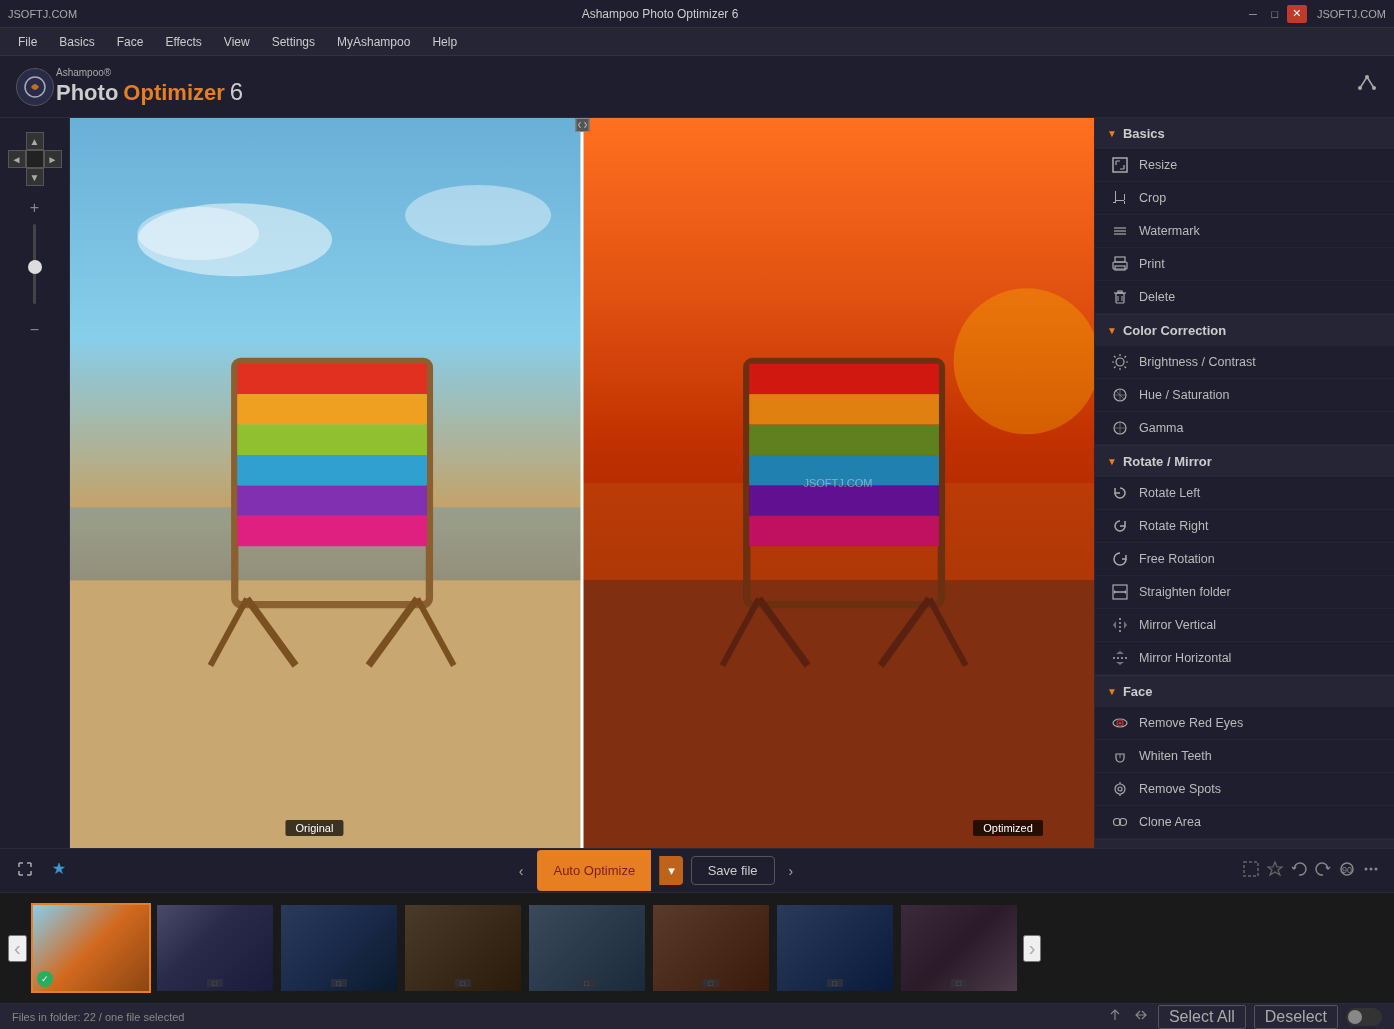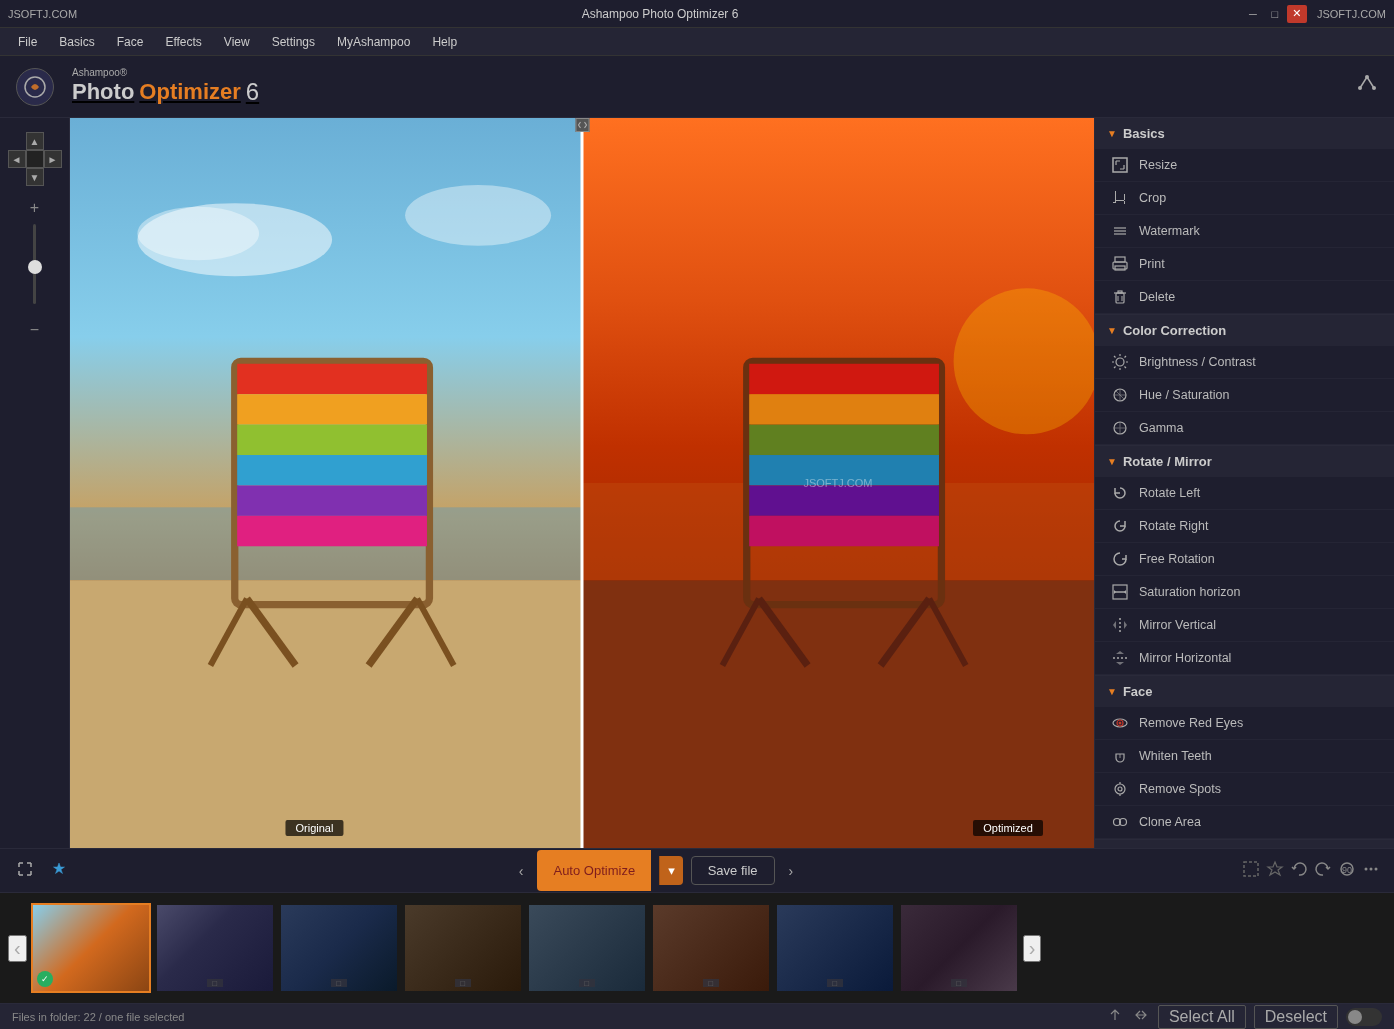--- a/index.html
+++ b/index.html
@@ -46,33 +46,33 @@
       background: #1e1e2e;
       height: 62px;
       display: flex;
       align-items: center;
       padding: 0 16px;
       border-bottom: 1px solid #2a2a3a;
       flex-shrink: 0;
       position: relative;
     }
     .app-logo {
-      display: flex; align-items: center; gap: 18px;
+      display: flex; align-items: center; gap: 2px;
     }
     .logo-icon {
       width: 38px; height: 38px;
       background: #2a2a4a;
       border-radius: 50%;
       display: flex; align-items: center; justify-content: center;
       border: 1px solid #555;
       font-size: 14px; color: #aaa;
     }
     .logo-text { display: flex; flex-direction: column; }
     .logo-brand { font-size: 10px; color: #aaa; }
-    .logo-name { font-size: 22px; font-weight: bold; display: flex; align-items: center; gap: 5px; text-decoration: underline; }
+    .logo-name { font-size: 22px; font-weight: bold; display: flex; align-items: flex-end; gap: 5px; }
     .logo-photo { color: #ccc; }
     .logo-optimizer { color: #e67e22; }
     .logo-num { color: #ccc; font-size: 24px; font-weight: 300; }
     .header-share {
       position: absolute; right: 16px;
       color: #aaa; font-size: 18px; cursor: pointer;
     }
 
     
     .main-content {
@@ -641,21 +641,21 @@
       </div>
       <div class="sidebar-item">
         <div class="sidebar-item-icon">
           <svg width="16" height="16" viewBox="0 0 16 16">
               <rect x="1" y="1" width="14" height="14" fill="none" stroke="#aaa" stroke-width="1.2"></rect>
               <line x1="3" y1="8" x2="13" y2="8" stroke="#aaa" stroke-width="1.5"></line>
               <polygon points="2,6 4,8 2,10" fill="#aaa"></polygon>
               <polygon points="14,6 12,8 14,10" fill="#aaa"></polygon>
             </svg>
         </div>
-        <span>Saturation horizon</span>
+        <span>Straighten folder</span>
       </div>
       <div class="sidebar-item">
         <div class="sidebar-item-icon">
           <svg width="16" height="16" viewBox="0 0 16 16">
               <line x1="8" y1="1" x2="8" y2="15" stroke="#aaa" stroke-width="1.5" stroke-dasharray="2,2"></line>
               <path d="M4 4v8l-3-4z" fill="#aaa" opacity="0.6"></path>
               <path d="M12 4v8l3-4z" fill="#aaa" opacity="0.6"></path>
             </svg>
         </div>
         <span>Mirror Vertical</span>

